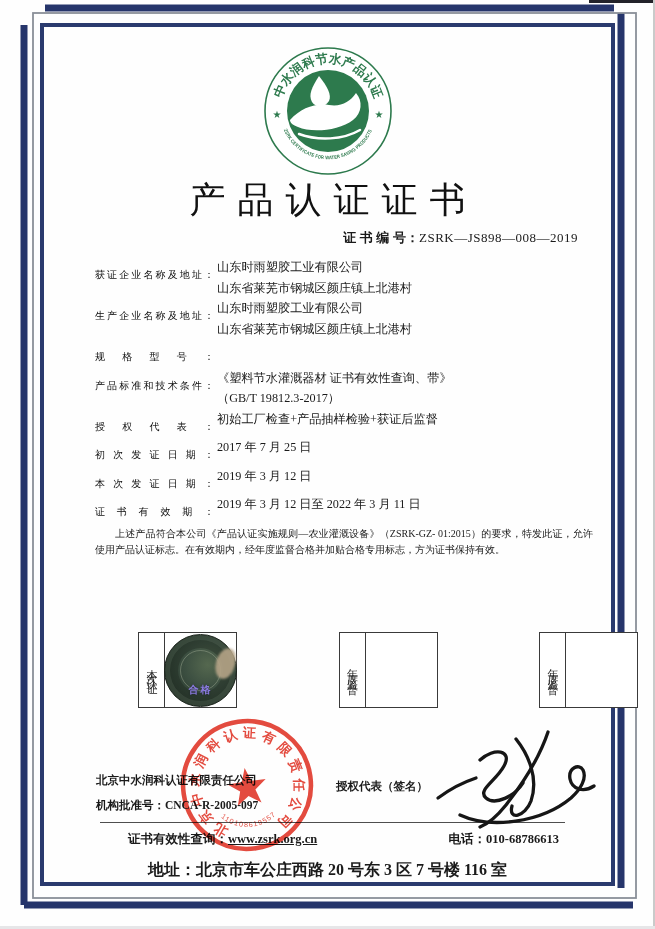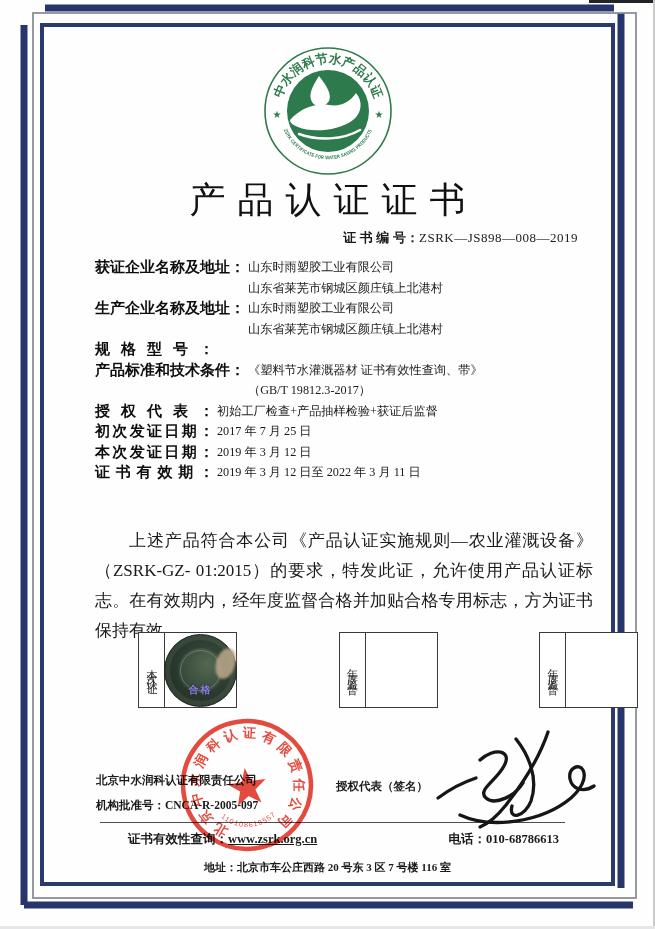--- a/index.html
+++ b/index.html
@@ -16,27 +16,27 @@
   .title{position:absolute;top:176px;left:0;right:0;text-align:center;
          font-family:"Liberation Sans",sans-serif;font-weight:normal;font-size:36px;
          letter-spacing:12px;text-indent:12px;color:#111;}
 
   .certno{position:absolute;top:229px;right:77px;font-size:13px;white-space:nowrap;}
   .certno .lab{font-family:"Liberation Sans",sans-serif;font-weight:bold;}
   .certno .val{font-family:"Liberation Serif",serif;letter-spacing:.5px;}
 
   .fields{position:absolute;top:257px;left:95px;right:52px;}
   .field{display:flex;align-items:flex-start;}
-  .field-label{flex:0 0 119px;font-family:"Liberation Sans",sans-serif;font-weight:bold;
-               font-size:15px;line-height:20.5px;text-align:justify;text-align-last:justify;
-               white-space:nowrap;color:#0e0e0e;}
+  .field-label{flex:0 0 119px;font-family:"Liberation Sans",sans-serif;font-weight:normal;
+               font-size:10px;line-height:20.5px;text-align:justify;text-align-last:justify;
+               white-space:nowrap;color:#0e0e0e;margin-top:8px;}
   .field-vals{padding-left:3px;font-size:12.2px;line-height:20.5px;}
 
-  .statement{position:absolute;top:526px;left:95px;right:62px;font-size:17px;
-             line-height:30px;text-indent:2em;text-align:justify;}
+  .statement{position:absolute;top:526px;left:95px;right:62px;font-size:10px;
+             line-height:16px;text-indent:2em;text-align:justify;}
 
   .boxes{position:absolute;top:632px;left:138px;width:500px;display:flex;justify-content:space-between;}
   .sbox{position:relative;width:97px;height:74px;border:1.5px solid #3a3a3a;background:#fff;display:flex;}
   .sbox-strip{width:25px;border-right:1.5px solid #3a3a3a;display:flex;align-items:center;justify-content:center;}
   .vtext{writing-mode:vertical-rl;text-orientation:upright;font-size:11px;letter-spacing:5px;color:#222;}
   .sticker{position:absolute;left:25px;top:1px;width:71px;height:71px;border-radius:50%;
            background:radial-gradient(circle at 60% 42%, #55684f 0%, #3c4f41 38%, #2a3a2f 72%, #222e25 100%);
            border:1px solid #1c241c;
            box-shadow:inset 0 0 0 5px rgba(130,150,125,.18), inset 0 0 0 13px rgba(25,35,25,.35);}
   .sticker::before{content:"";position:absolute;inset:15px;border-radius:50%;
@@ -50,21 +50,21 @@
   .issuer-company{position:absolute;left:96px;top:773px;font-size:11.5px;font-weight:bold;white-space:nowrap;}
   .issuer-approval{position:absolute;left:96px;top:798px;font-size:11.5px;font-weight:bold;white-space:nowrap;}
   .rep-label{position:absolute;left:336px;top:779px;font-size:11.5px;font-weight:bold;white-space:nowrap;}
 
   .rule{position:absolute;left:100px;right:90px;top:822px;border-top:1.5px solid #4e4e4e;height:0;}
 
   .queryrow{position:absolute;left:128px;right:96px;top:831px;display:flex;justify-content:space-between;
             font-size:12.5px;font-weight:bold;}
   .query-url{text-decoration:underline;}
 
-  .footer-address{position:absolute;left:0;right:0;top:860px;text-align:center;font-size:11px;font-weight:bold;}
+  .footer-address{position:absolute;left:0;right:0;top:860px;text-align:center;font-size:16px;font-weight:bold;}
 
   .seal{position:absolute;left:176px;top:714px;width:142px;height:142px;transform:rotate(-8deg);
         opacity:.92;mix-blend-mode:multiply;pointer-events:none;}
   .signature{position:absolute;left:420px;top:726px;width:192px;height:114px;}
 </style>
 </head>
 <body>
 
 <div class="page">
 

